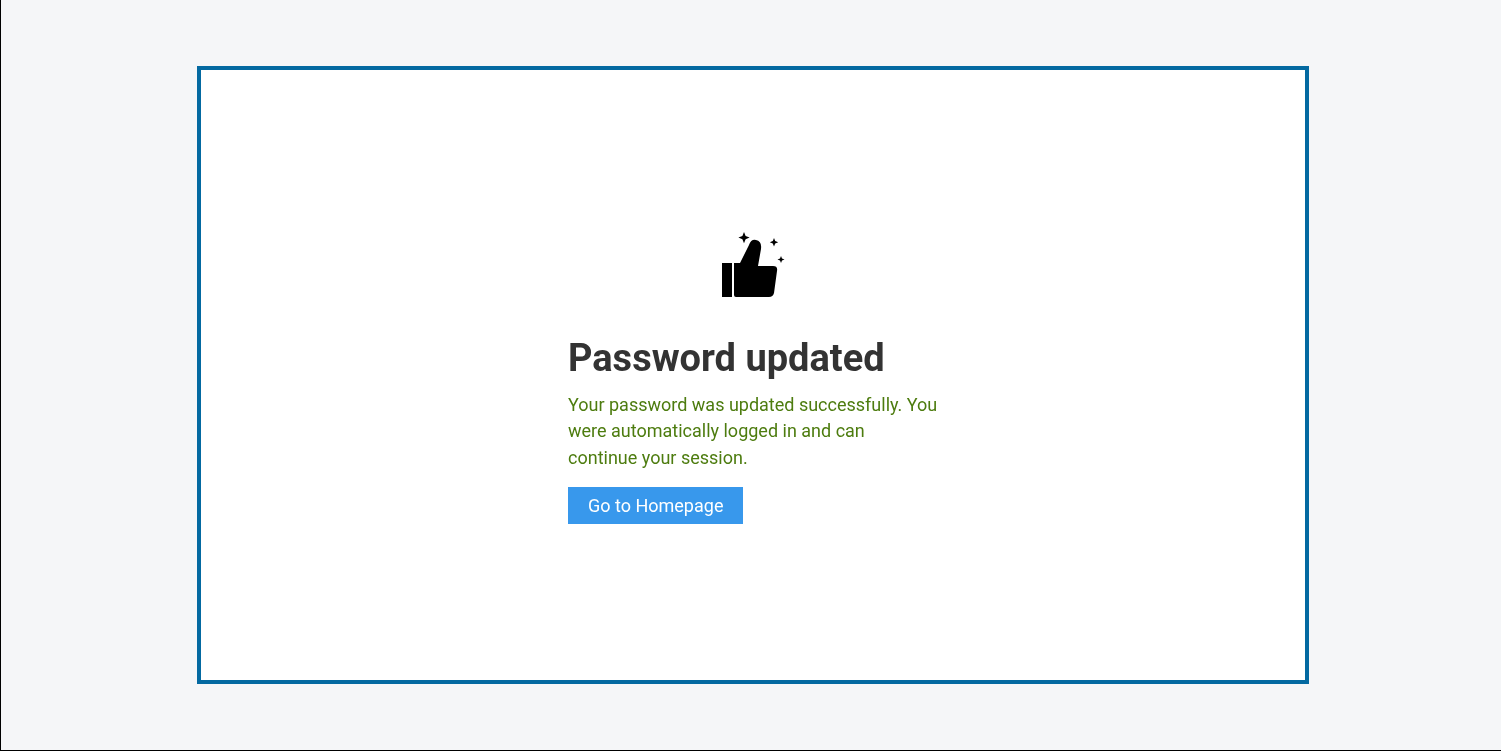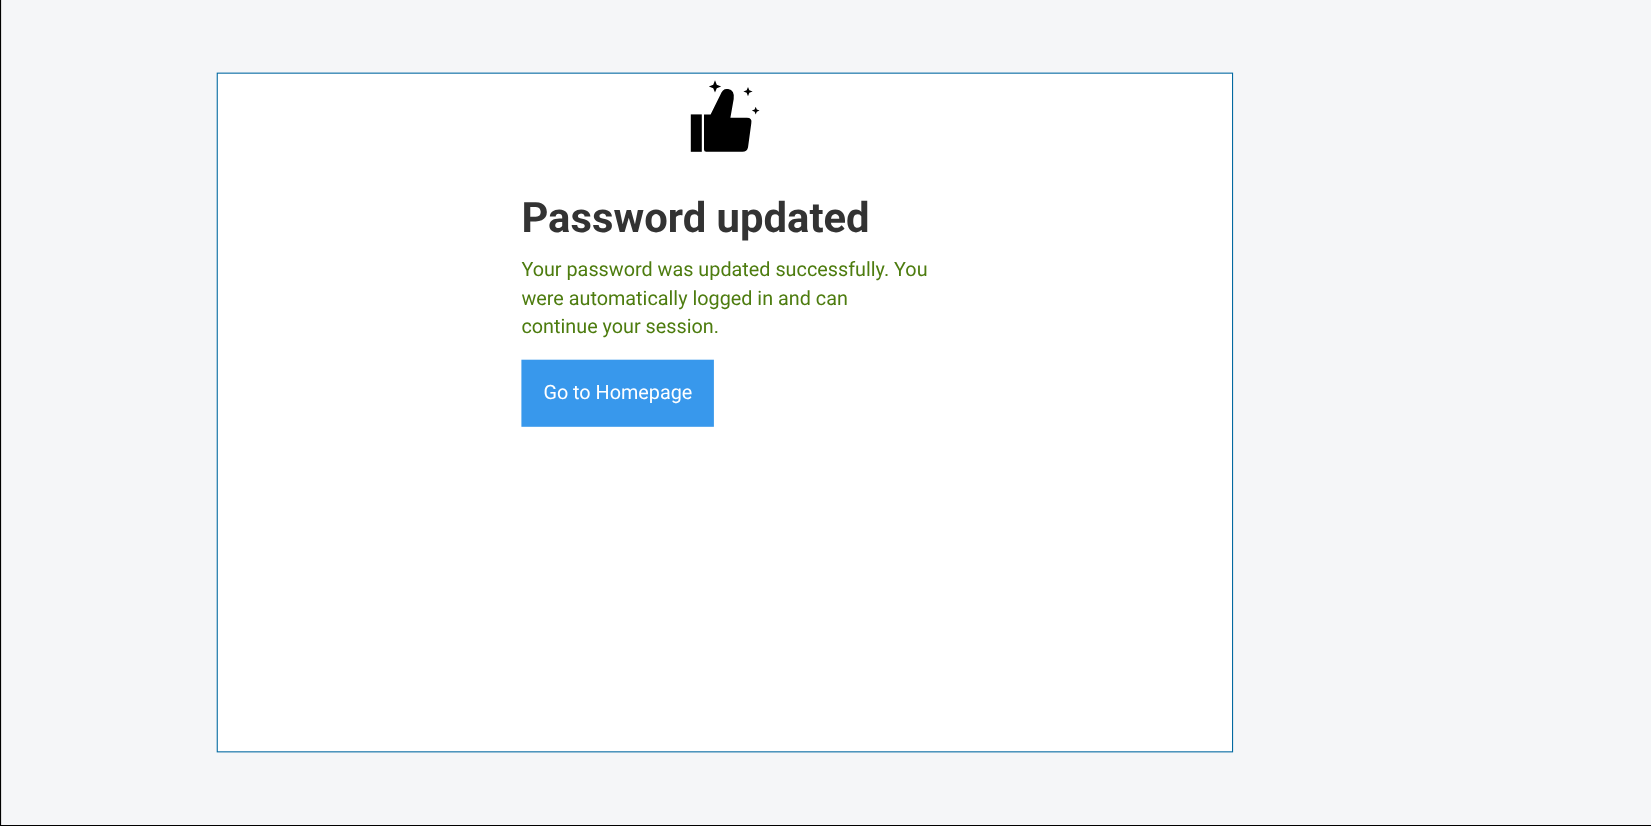--- a/index.html
+++ b/index.html
@@ -13,26 +13,26 @@
       width: 1501px;
       height: 751px;
       position: relative;
       border-left: 1px solid #000;
       border-bottom: 1px solid #000;
     }
     .card {
       position: absolute;
       top: 66px;
       left: 196px;
-      width: 924px;
+      width: 1112px;
       height: 618px;
       background-color: #ffffff;
-      border: 1px solid #0369a1;
+      border: 4px solid #0369a1;
       display: flex;
-      align-items: flex-start;
+      align-items: center;
       justify-content: center;
     }
     .content {
       display: flex;
       flex-direction: column;
       align-items: flex-start;
       max-width: 380px;
     }
     .icon-wrap {
       align-self: center;
@@ -50,21 +50,21 @@
       line-height: 1.45;
       color: #4d7c0f;
       margin-bottom: 16px;
       max-width: 370px;
     }
     .btn {
       background-color: #3898ec;
       color: #ffffff;
       border: none;
       font-size: 18px;
-      padding: 20px 20px;
+      padding: 8px 20px;
       cursor: pointer;
       font-family: inherit;
     }
   </style>
 </head>
 <body>
 
 <div class="card">
   <div class="content">
     <div class="icon-wrap">

